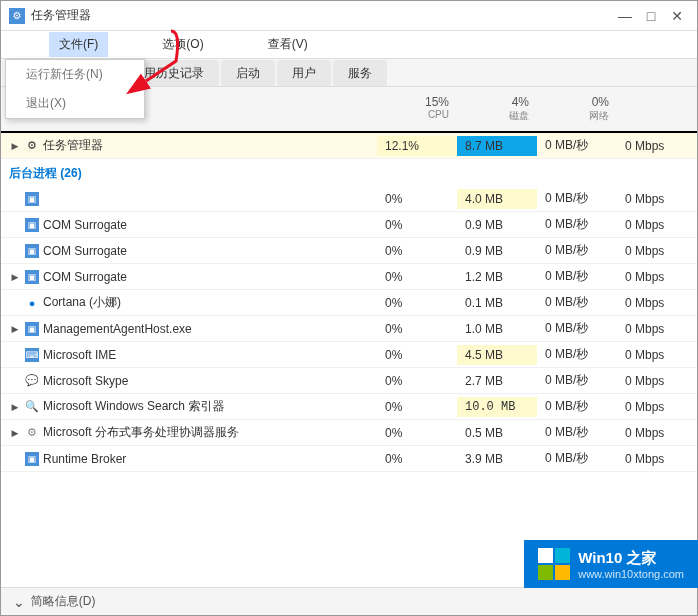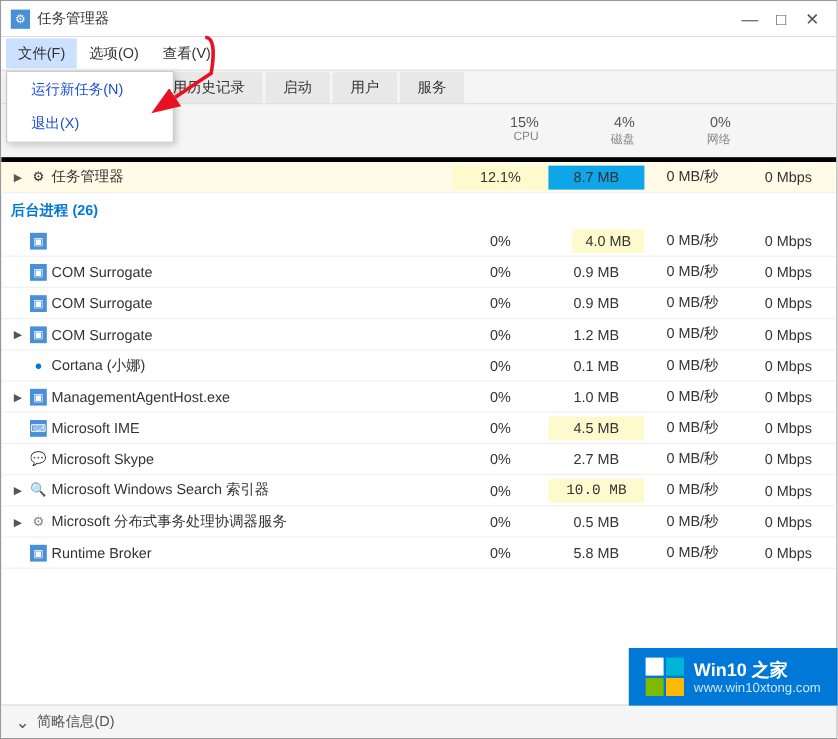--- a/index.html
+++ b/index.html
@@ -71,38 +71,39 @@
       height: 28px;
       align-items: center;
       position: relative;
     }
     .menu-item {
       padding: 4px 10px;
       cursor: pointer;
       font-size: 12px;
       color: #333;
       position: relative;
+      margin-left: 44px;
     }
     .menu-item:hover, .menu-item.active { background: #e8f0fe; }
     .menu-item.active { background: #cce0ff; }
     .dropdown-menu {
       position: absolute;
       top: 28px;
       left: 4px;
       background: #fff;
       border: 1px solid #ccc;
       box-shadow: 2px 2px 6px rgba(0,0,0,0.2);
       z-index: 100;
       min-width: 140px;
     }
     .dropdown-item {
       padding: 6px 20px;
       cursor: pointer;
       font-size: 12px;
-      color: #1d4ed8;
+      color: #737373;
     }
     .red-arrow {
       position: absolute;
       top: 8px;
       left: 100px;
       width: 80px;
       height: 50px;
       pointer-events: none;
     }
     .tabs {
@@ -132,21 +133,21 @@
     .content {
       flex: 1;
       overflow: hidden;
       display: flex;
       flex-direction: column;
     }
     .table-header {
       display: grid;
       grid-template-columns: 1fr 80px 80px 80px 80px;
       background: #f5f5f5;
-      border-bottom: 4px solid #000000;
+      border-bottom: 2px solid #000000;
       padding: 4px 0;
     }
     .th {
       padding: 4px 8px;
       font-size: 12px;
       color: #555;
       text-align: right;
     }
     .th:first-child { text-align: left; }
     .th-sub {
@@ -168,21 +169,21 @@
       grid-template-columns: 1fr 80px 80px 80px 80px;
       border-bottom: 1px solid #f0f0f0;
       align-items: center;
       min-height: 26px;
     }
     .row.highlighted { background: #fffbe6; }
     .cell {
       padding: 3px 8px;
       font-size: 12px;
       color: #333;
-      text-align: center;
+      text-align: left;
     }
     .cell:first-child { text-align: left; display: flex; align-items: center; gap: 4px; }
     .expand-btn {
       width: 12px;
       height: 12px;
       display: inline-flex;
       align-items: center;
       justify-content: center;
       font-size: 9px;
       color: #555;
@@ -288,21 +289,21 @@
       </div>
 
       <div class="section-header">后台进程 (26)</div>
 
       <div class="row">
         <div class="cell">
           <span style="width:12px;display:inline-block;"></span>
           <span class="process-icon" style="background:#4a90d9;color:white;font-size:9px;">▣</span>
         </div>
         <div class="cell">0%</div>
-        <div class="cell" style="background:#fffacd;margin-left:20px;">4.0 MB</div>
+        <div class="cell" style="background:#fffacd;">4.0 MB</div>
         <div class="cell">0 MB/秒</div>
         <div class="cell">0 Mbps</div>
       </div>
 
       <div class="row">
         <div class="cell">
           <span style="width:12px;display:inline-block;"></span>
           <span class="process-icon" style="background:#4a90d9;color:white;font-size:9px;">▣</span>
           <span>COM Surrogate</span>
         </div>
@@ -408,21 +409,21 @@
         <div class="cell">0 Mbps</div>
       </div>
 
       <div class="row">
         <div class="cell">
           <span style="width:12px;display:inline-block;"></span>
           <span class="process-icon" style="background:#4a90d9;color:white;font-size:9px;">▣</span>
           <span>Runtime Broker</span>
         </div>
         <div class="cell">0%</div>
-        <div class="cell">5.8 MB</div>
+        <div class="cell">3.9 MB</div>
         <div class="cell">0 MB/秒</div>
         <div class="cell">0 Mbps</div>
       </div>
     </div>
   </div>
 
   <div class="status-bar">
     <span style="margin-right:6px;font-size:14px;">⌄</span>
     <span>简略信息(D)</span>
   </div>

